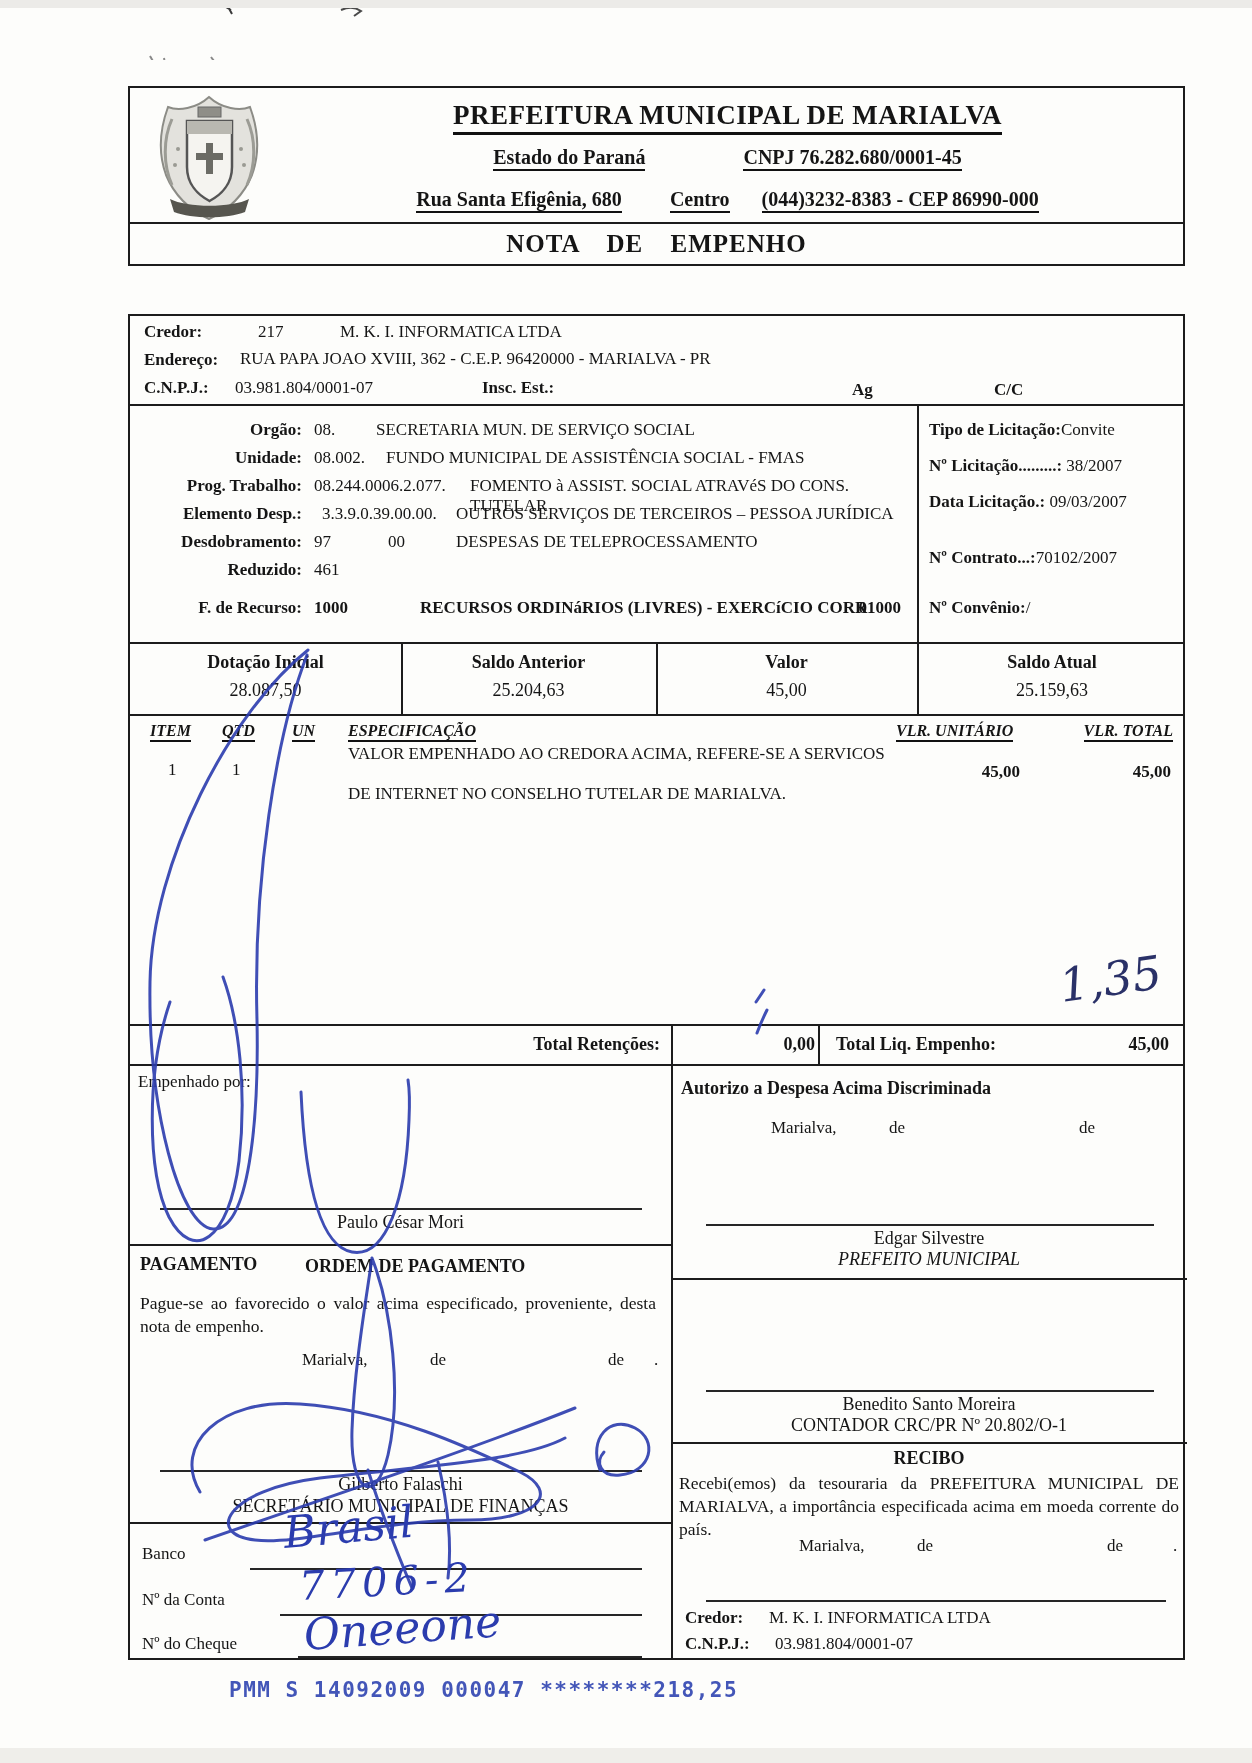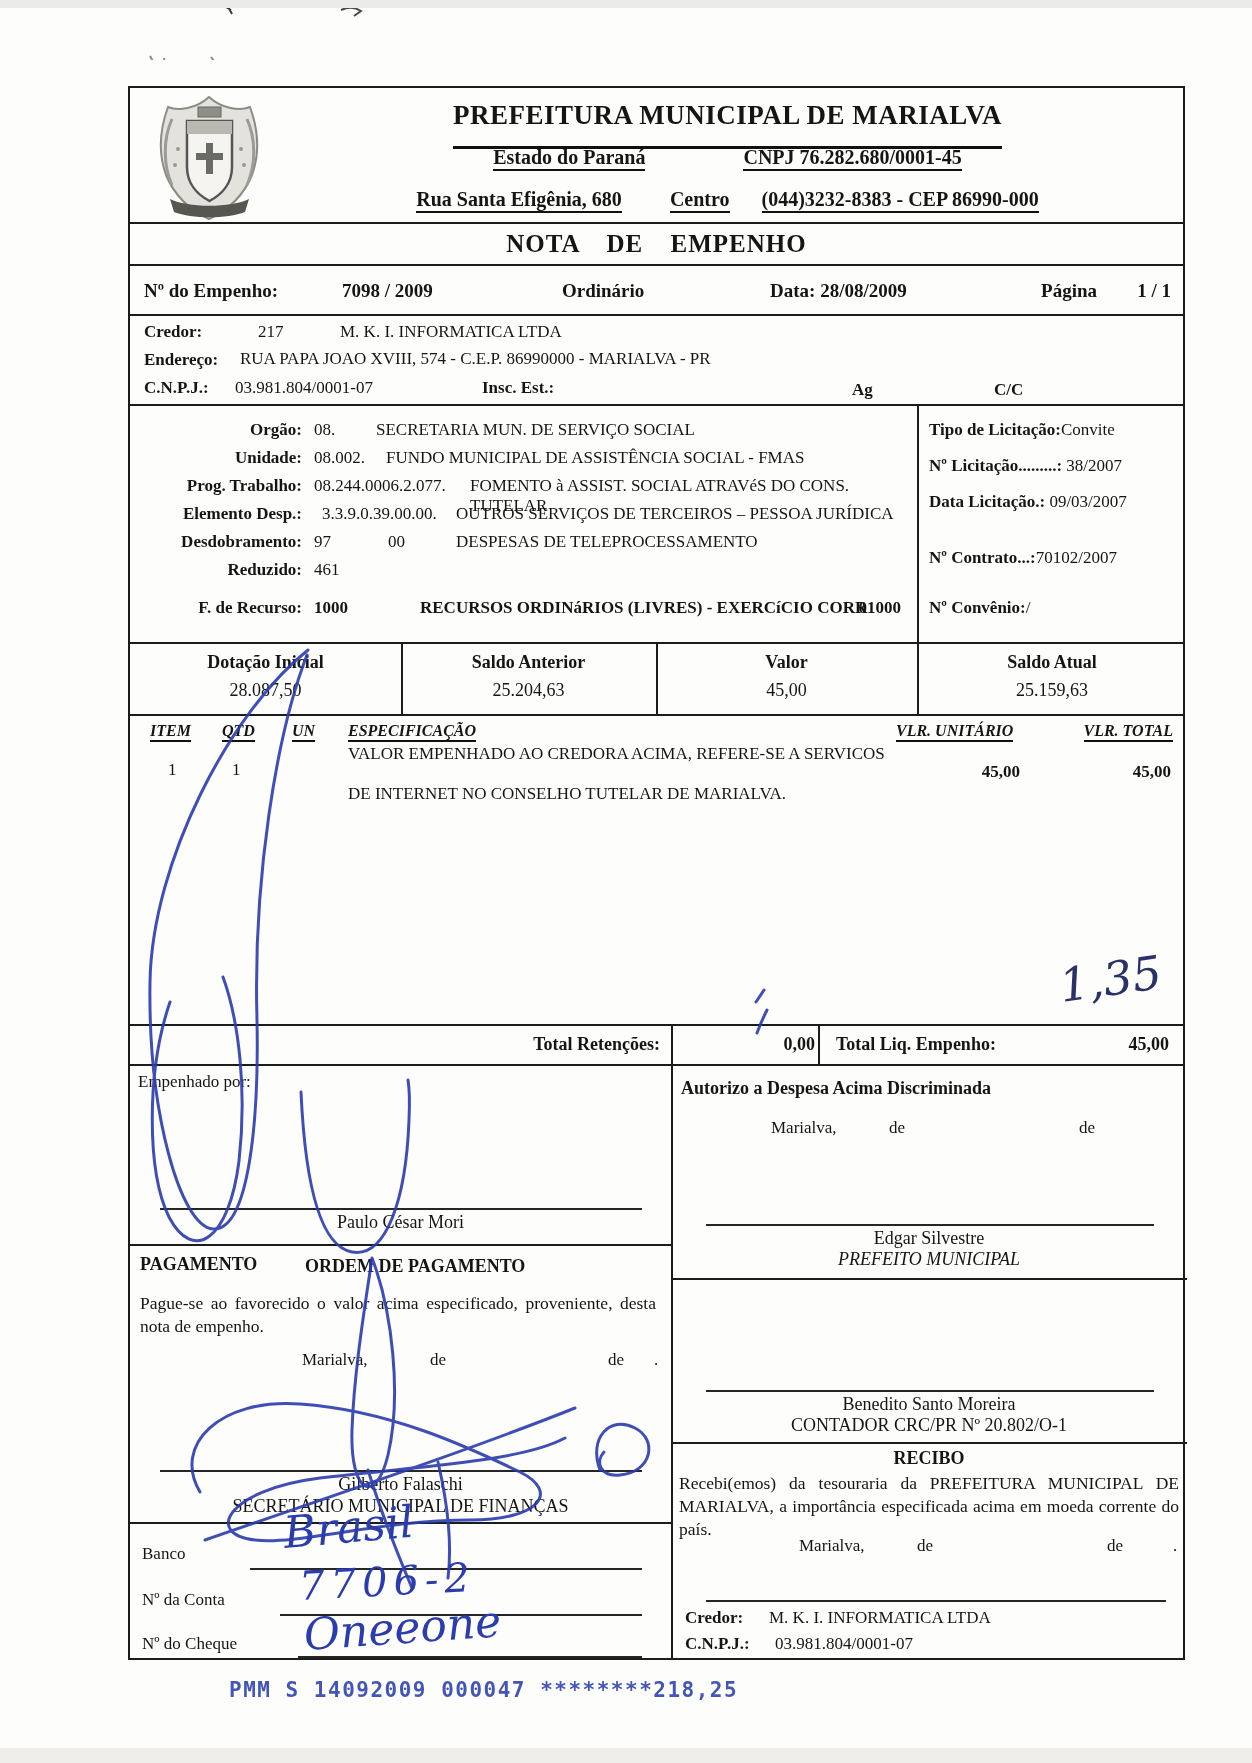--- a/index.html
+++ b/index.html
@@ -12,21 +12,21 @@
   .abs { position:absolute; }
   .b { font-weight:bold; }
   .sec { position:absolute; left:0; width:1057px; border:2px solid #1c1c1c; }
   .form { position:absolute; left:128px; top:86px; width:1057px; height:1574px; }
   .t17 { font-size:17px; } .t18 { font-size:18px; } .t19 { font-size:19px; }
   .center { text-align:center; }
   .sigline { position:absolute; border-top:2px solid #262626; height:0; }
   .divline { position:absolute; left:0; width:100%; border-top:2px solid #1c1c1c; height:0; }
   .vline  { position:absolute; border-left:2px solid #1c1c1c; width:0; }
   .hdr-title { font-size:27px; font-weight:bold; letter-spacing:.5px;
-               border-bottom:3px solid #111; display:inline-block; padding-bottom:15px; }
+               border-bottom:3px solid #111; display:inline-block; padding-bottom:1px; }
   .hdr-sub { font-size:20px; font-weight:bold; border-bottom:2px solid #111; padding-bottom:1px; }
   .doc-title { font-size:25px; font-weight:bold; word-spacing:20px; letter-spacing:1px; }
   .cellhead { font-size:18px; font-weight:bold; text-align:center; }
   .cellval  { font-size:18px; text-align:center; }
   .ithead { font-style:italic; font-weight:bold; font-size:16px;
             border-bottom:2px solid #111; display:inline-block; }
   .just { text-align:justify; line-height:1.32; font-size:17.5px; }
   .pen-text { font-family:"DejaVu Serif", serif; font-style:italic; fill:#2b3cae; }
   .stamp { font-family:"DejaVu Sans Mono", monospace; font-weight:bold;
            color:#4356b8; font-size:21px; letter-spacing:1.5px; }
@@ -74,38 +74,27 @@
         <span class="hdr-sub">Centro</span>
         <span style="display:inline-block; width:24px;"></span>
         <span class="hdr-sub">(044)3232-8383  -  CEP 86990-000</span>
       </div>
     </div>
 
     <div class="sec center" style="top:136px; height:44px; padding-top:6px;">
       <span class="doc-title">NOTA DE EMPENHO</span>
     </div>
 
-    <div class="sec" style="top:178px; height:52px;">
-      <span class="abs b t19" style="left:14px; top:14px;">Nº do Empenho:</span>
-      <span class="abs b t19" style="left:212px; top:14px;">7098 / 2009</span>
-      <span class="abs b t19" style="left:432px; top:14px;">Ordinário</span>
-      <span class="abs b t19" style="left:640px; top:14px;">
-        <span>Data:</span>
-        <span>28/08/2009</span>
-      </span>
-      <span class="abs b t19" style="right:86px; top:14px;">Página</span>
-      <span class="abs b t19" style="right:12px; top:14px;">1 / 1</span>
-    </div>
 
     <div class="sec" style="top:228px; height:92px;">
       <span class="abs b t17" style="left:14px; top:6px;">Credor:</span>
       <span class="abs t17" style="left:128px; top:6px;">217</span>
       <span class="abs t17" style="left:210px; top:6px;">M. K. I. INFORMATICA LTDA</span>
       <span class="abs b t17" style="left:14px; top:34px;">Endereço:</span>
-      <span class="abs t17" style="left:110px; top:33px;">RUA PAPA JOAO XVIII, 574  -  C.E.P. 86990000  -  MARIALVA  -  PR</span>
+      <span class="abs t17" style="left:110px; top:33px;">RUA PAPA JOAO XVIII, 362  -  C.E.P. 96420000  -  MARIALVA  -  PR</span>
       <span class="abs b t17" style="left:14px; top:62px;">C.N.P.J.:</span>
       <span class="abs t17" style="left:105px; top:62px;">03.981.804/0001-07</span>
       <span class="abs b t17" style="left:352px; top:62px;">Insc. Est.:</span>
       <span class="abs b t17" style="left:722px; top:64px;">Ag</span>
       <span class="abs b t17" style="left:864px; top:64px;">C/C</span>
     </div>
 
     <div class="sec" style="top:318px; height:240px;">
       <div class="vline" style="left:787px; top:0; height:236px;"></div>
 

